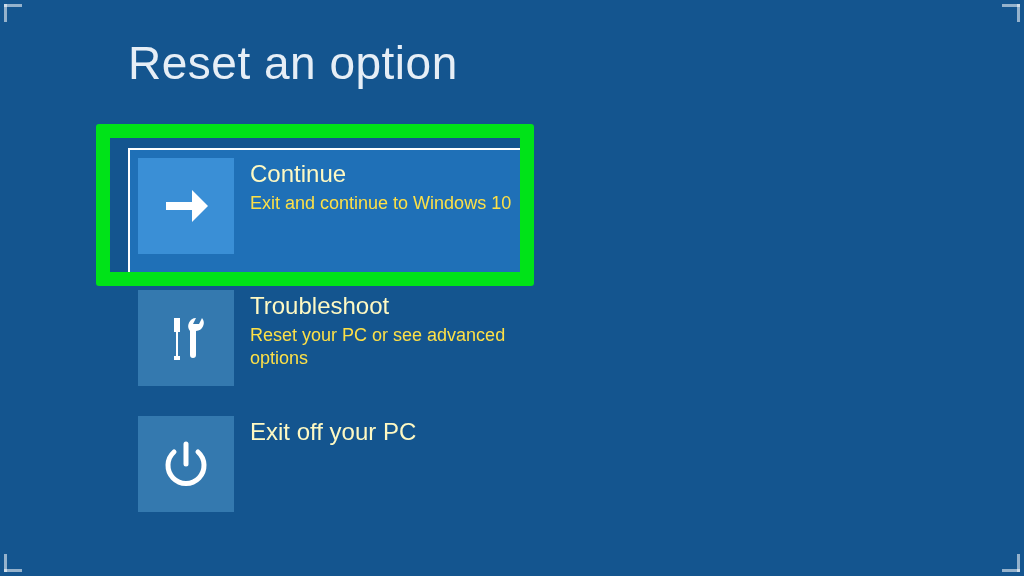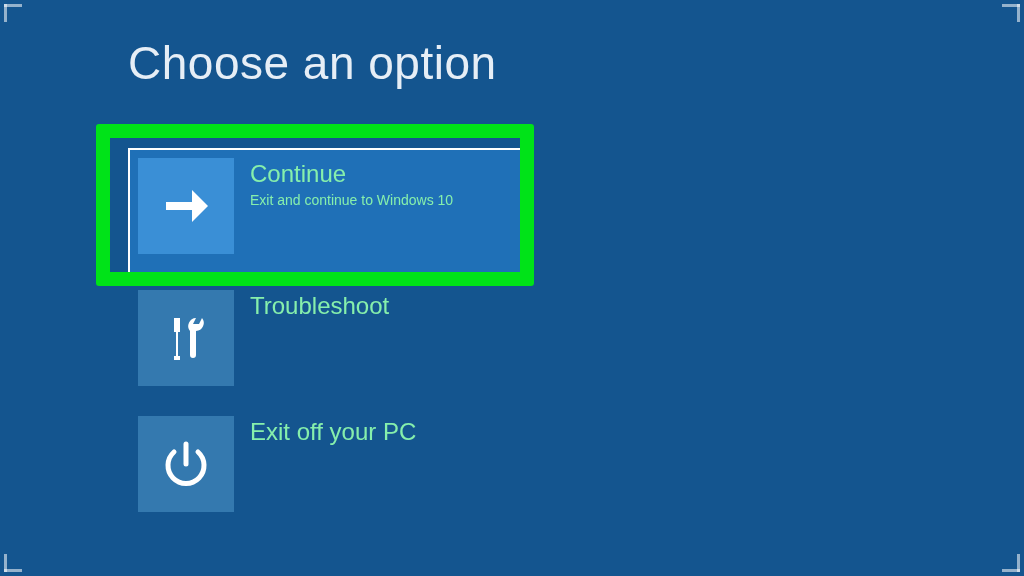--- a/index.html
+++ b/index.html
@@ -53,27 +53,27 @@
     padding: 10px 14px 14px 10px;
     margin-bottom: 4px;
   }
   .option .text {
     padding-left: 16px;
     padding-top: 2px;
   }
   .option .label {
     font-size: 24px;
     font-weight: 300;
-    color: #86efac;
+    color: #fef9c3;
     margin-bottom: 4px;
   }
   .option .desc {
-    font-size: 14px;
+    font-size: 18px;
     font-weight: 400;
-    color: #86efac;
+    color: #fde047;
     line-height: 1.25;
   }
 
   
   .option.selected {
     background: #1f70b7;
     outline: 2px solid #ffffff;
     outline-offset: -2px;
     height: 130px;
   }
@@ -138,21 +138,21 @@
 </head>
 <body>
 
 <div class="screen">
 
   <div class="corner tl"></div>
   <div class="corner tr"></div>
   <div class="corner bl"></div>
   <div class="corner br"></div>
 
-  <div class="title">Choose an option</div>
+  <div class="title">Reset an option</div>
 
   <div class="options">
 
     <div class="option selected">
       <div class="icon-tile">
         <svg width="56" height="56" viewBox="0 0 56 56" aria-hidden="true">
           <g fill="#ffffff">
             <rect x="8" y="24" width="28" height="8"></rect>
             <polygon points="34,12 50,28 34,44"></polygon>
           </g>
@@ -172,20 +172,21 @@
             <rect x="18" y="10" width="6" height="14"></rect>
             <rect x="20" y="24" width="2" height="26"></rect>
             <rect x="18" y="48" width="6" height="4"></rect>
 
             <path d="M40 10 a8 8 0 0 0 -6 13 l0 24 a3 3 0 0 0 6 0 l0 -24 a8 8 0 0 0 6 -13 l-3 6 -6 0 z"></path>
           </g>
         </svg>
       </div>
       <div class="text">
         <div class="label">Troubleshoot</div>
+        <div class="desc">Reset your PC or see advanced options</div>
       </div>
     </div>
 
     <div class="option poweroff">
       <div class="icon-tile">
         <svg width="60" height="60" viewBox="0 0 60 60" aria-hidden="true">
           <g fill="none" stroke="#ffffff" stroke-width="5" stroke-linecap="round">
             <path d="M30 10 L30 30"></path>
             <path d="M18 18 a18 18 0 1 0 24 0"></path>
           </g>

